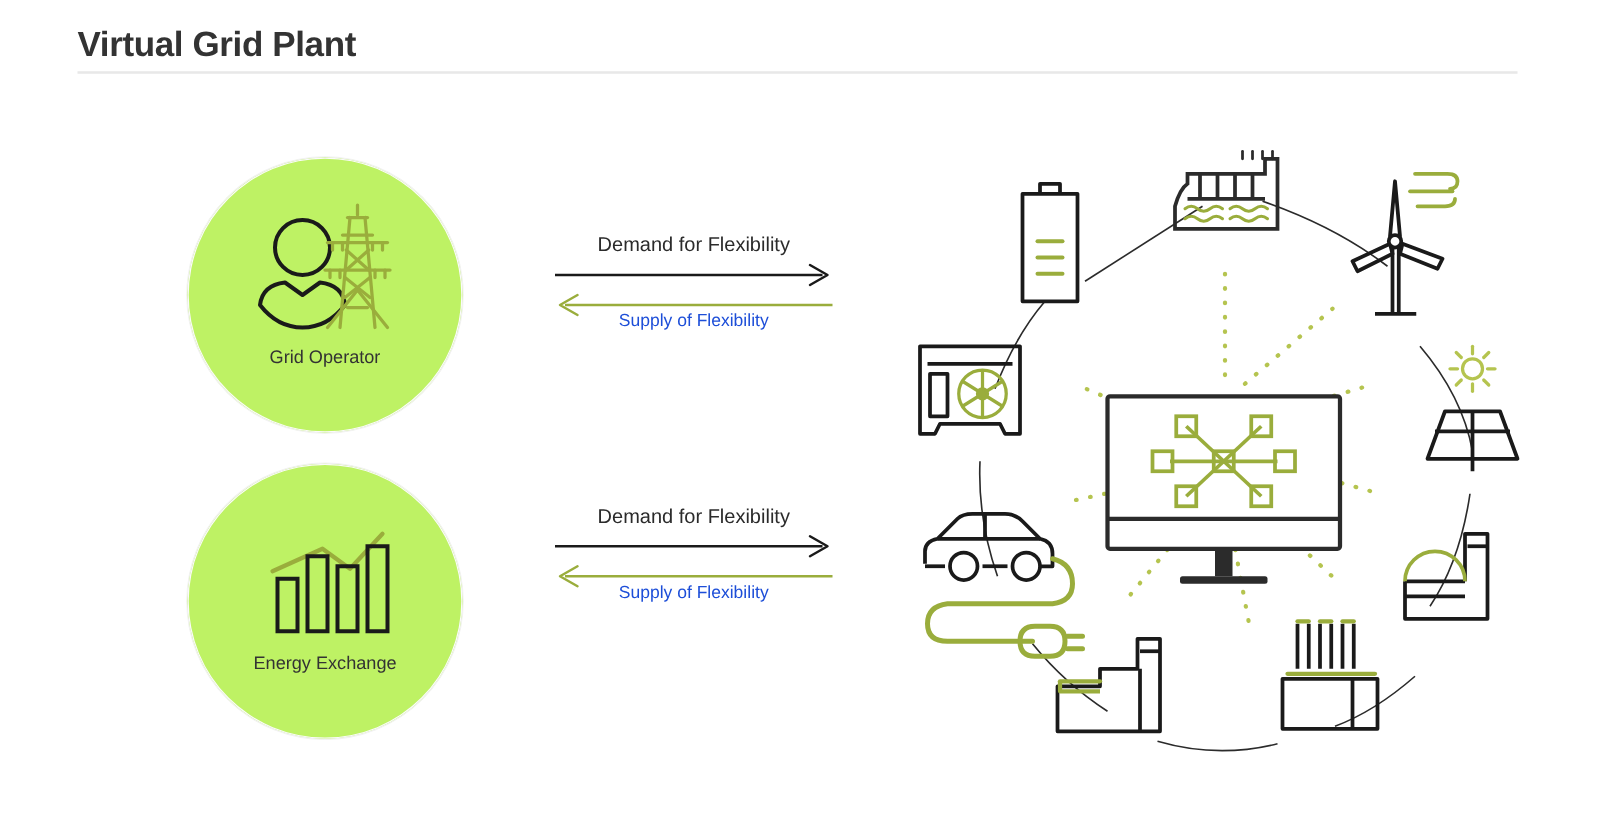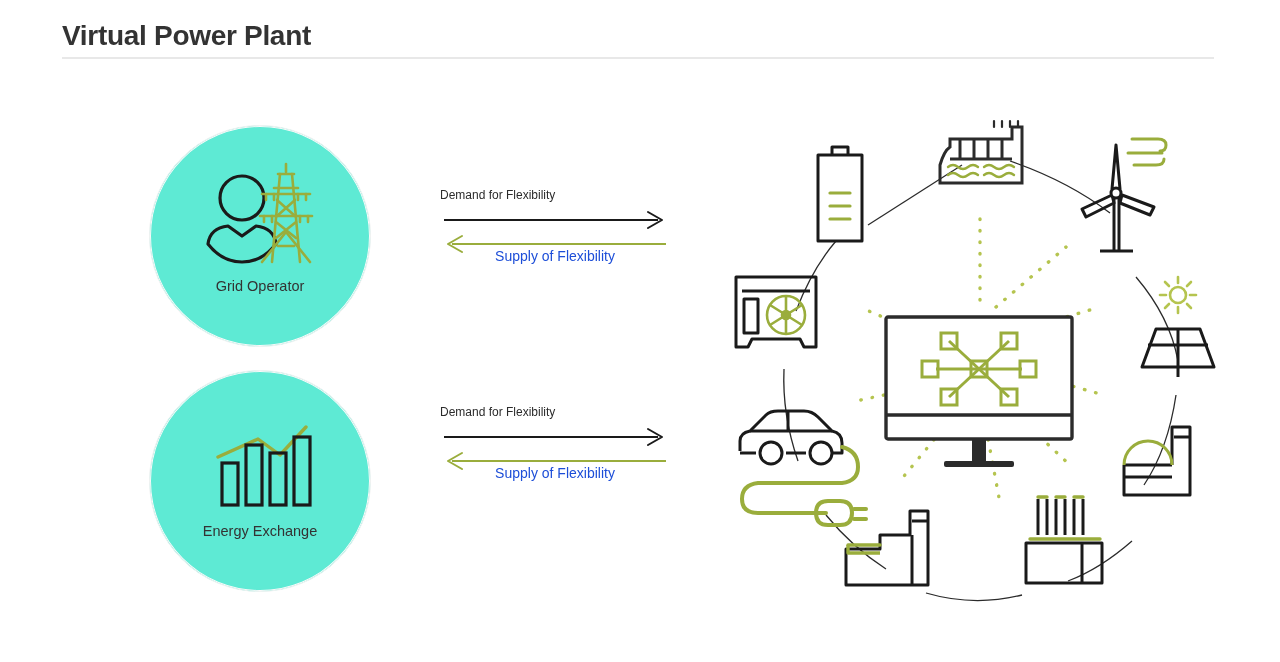--- a/index.html
+++ b/index.html
@@ -14,52 +14,52 @@
     position:absolute;left:62px;top:20px;
     font-size:28px;font-weight:bold;letter-spacing:-0.3px;color:#333333;
   }
   #title-divider{
     position:absolute;left:62px;top:57px;width:1152px;height:2px;
     background:#e8e8e8;
   }
   
   .party-circle{
     position:absolute;width:220px;height:220px;border-radius:50%;
-    background:#5eead4;border:1px solid #f2f2f2;
+    background:#bef264;border:1px solid #f2f2f2;
     box-shadow:0 0 0 1px #fafafa inset;
   }
   #party-grid{left:149px;top:125px;}
   #party-exchange{left:149px;top:370px;}
   .party-icon{position:absolute;left:0;top:34px;width:220px;height:110px;}
   .party-label{
     position:absolute;left:0;top:152px;width:220px;text-align:center;
     font-size:14.5px;color:#333333;
   }
   
   .flow-group{position:absolute;width:230px;height:90px;}
   #flow-top{left:440px;top:188px;}
   #flow-bottom{left:440px;top:405px;}
   .flow-demand-label{
-    position:absolute;left:0;top:0;width:230px;text-align:left;
-    font-size:12px;color:#2b2b2b;
+    position:absolute;left:0;top:0;width:230px;text-align:center;
+    font-size:16px;color:#2b2b2b;
   }
   .flow-supply-label{
     position:absolute;left:0;top:60px;width:230px;text-align:center;
     font-size:14px;color:#1d4ed8;
   }
   .flow-arrows{position:absolute;left:0;top:20px;width:230px;height:44px;}
   
   #ring{position:absolute;left:700px;top:95px;width:560px;height:510px;}
   svg{display:block;overflow:visible;}
 </style>
 </head>
 <body>
 
 <div id="header">
-  <div id="page-title">Virtual Power Plant</div>
+  <div id="page-title">Virtual Grid Plant</div>
   <div id="title-divider"></div>
 </div>
 
 <div class="party-circle" id="party-grid">
   <div class="party-icon">
     <svg width="220" height="110" viewBox="0 0 220 110">
 
       <circle cx="92" cy="38" r="22" fill="none" stroke="#1a1a1a" stroke-width="3.2"></circle>
       <path d="M58 84 Q60 68 78 66 L92 76 L106 66 Q124 68 126 84 Q112 102 92 102 Q72 102 58 84 Z" fill="none" stroke="#1a1a1a" stroke-width="3.2" stroke-linejoin="round"></path>
 

